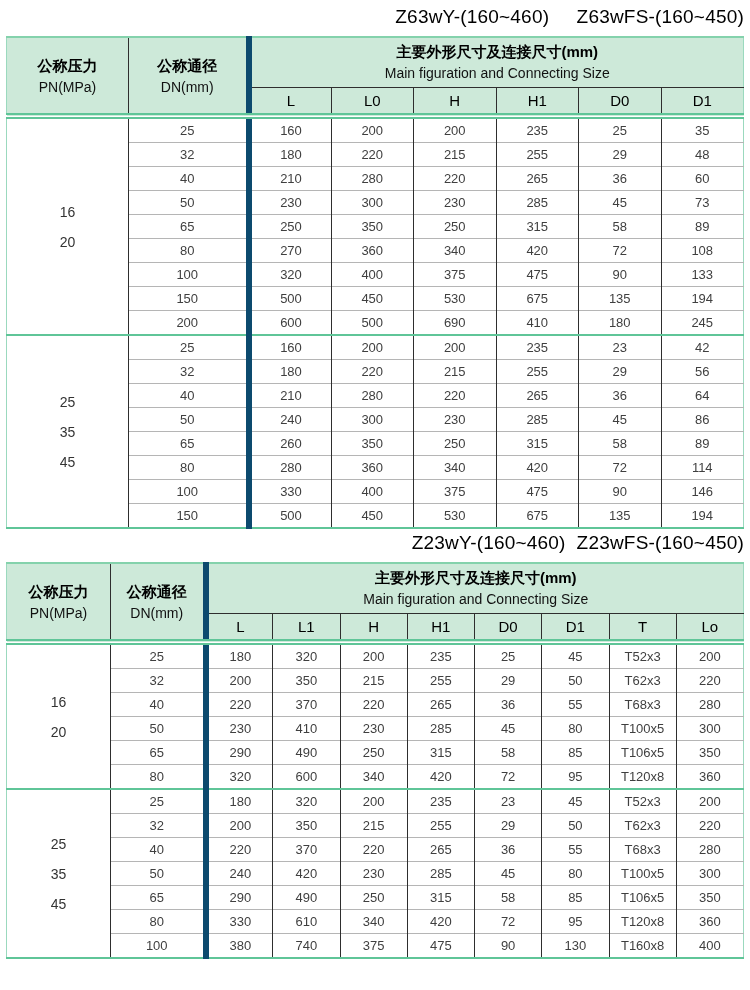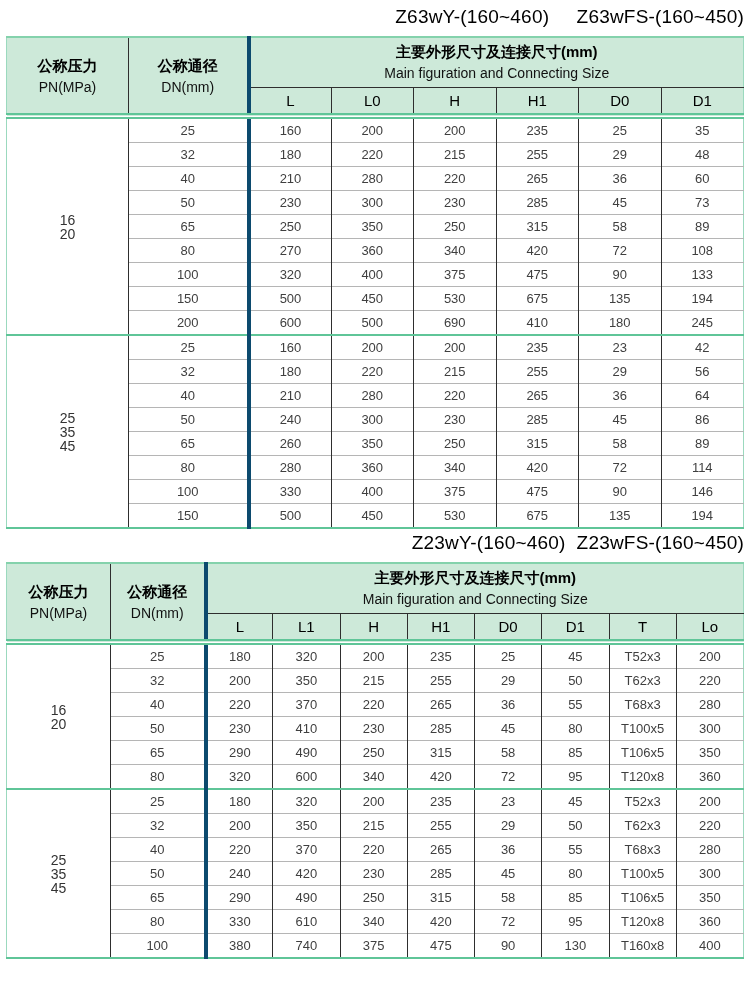--- a/index.html
+++ b/index.html
@@ -30,21 +30,21 @@
     border-top:2px solid #84d2ac;
     border-bottom:2px solid #5fc598;
   }
   .t0 .c-pn{width:122px}
   .t0 .c-dn{width:120px}
   .t1 .c-pn{width:104px}
   .t1 .c-dn{width:95px}
 
   .spec th,.spec td{border-left:1px solid #2e2e2e;padding:0;}
   .spec .no-left{border-left:none;}
-  .spec .g-left{border-left:4px solid #0c4a6e;}
+  .spec .g-left{border-left:6px solid #0c4a6e;}
 
   thead th{
     background:#cde9d9;
     font-weight:normal;
     border-bottom:6px double #5fc598;
   }
   tr.head1{height:50px;}
   tr.subhead{height:29px;}
   th.h-main{border-bottom:1px solid #2e2e2e;}
   .hstack{display:flex;flex-direction:column;justify-content:center;align-items:center;gap:3px;}
@@ -57,21 +57,21 @@
     text-align:center;
     vertical-align:middle;
     font-size:13px;
     color:#3f3f3f;
     border-top:1px solid #b5b5b5;
   }
   tbody.sec tr:first-child td{border-top:none;margin-top:12px;}
   tbody.divided tr:first-child td{border-top:2px solid #5fc598;}
 
   td.pn-cell{vertical-align:middle;}
-  .pn-labels{display:flex;flex-direction:column;justify-content:center;align-items:center;gap:0;}
+  .pn-labels{display:flex;flex-direction:column;justify-content:center;align-items:center;gap:16px;}
   .pn-label{font-size:14px;color:#333;line-height:1;}
 </style>
 </head>
 <body>
 
 <div class="wrap">
     <div class="tbl-title">Z63wY-(160~460)     Z63wFS-(160~450)</div>
     <table class="spec t0">
       <colgroup>
         <col class="c-pn">

